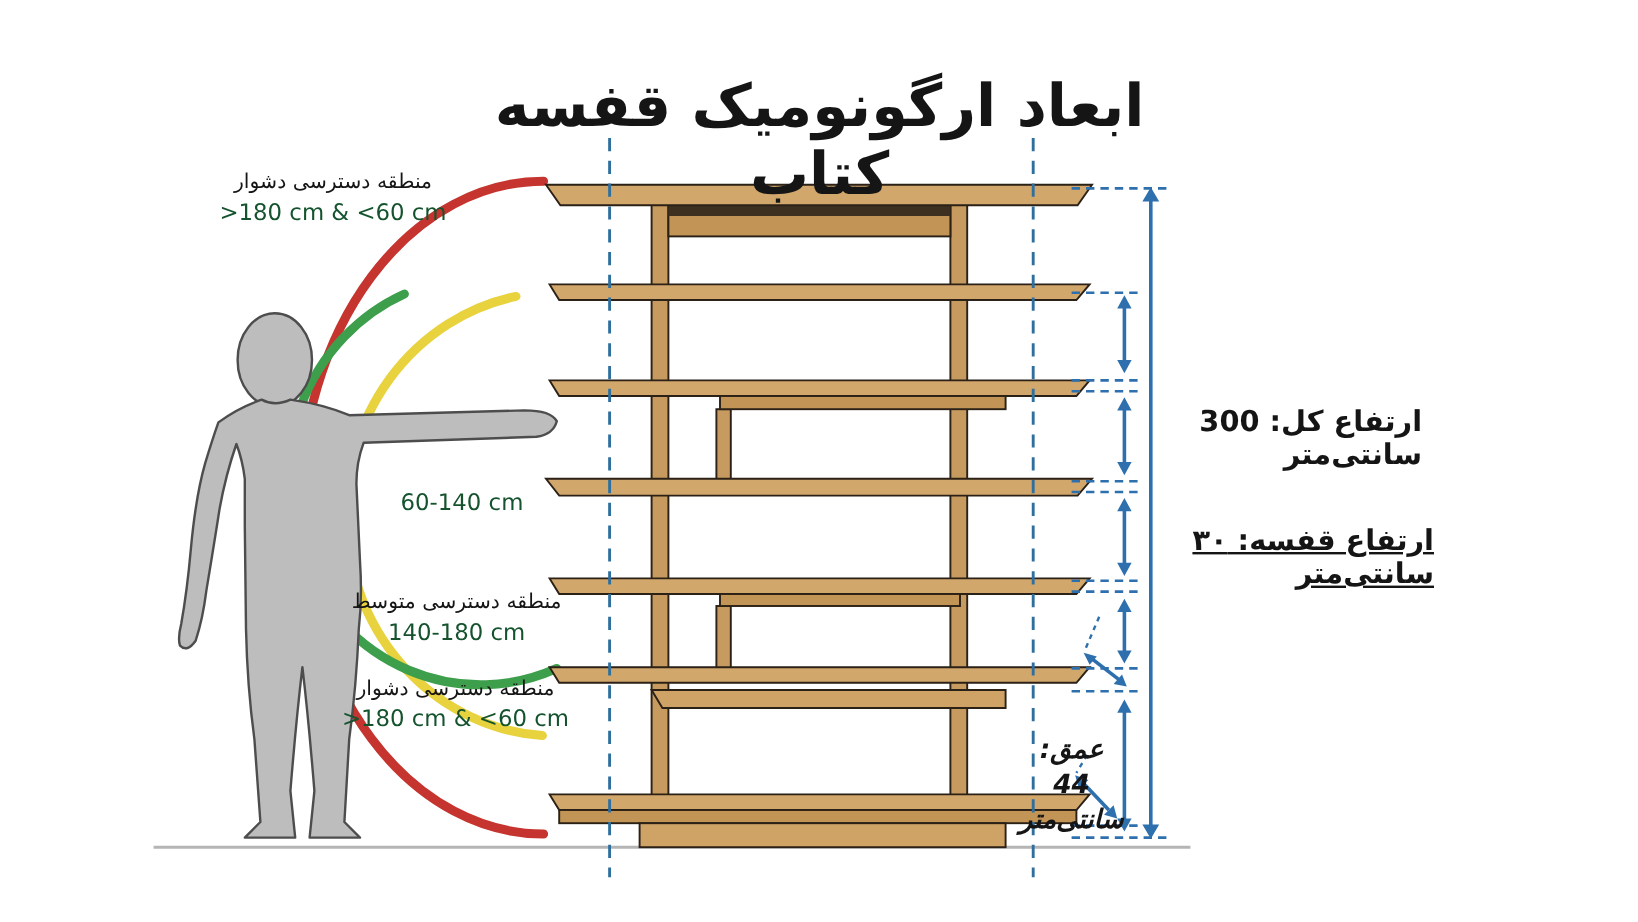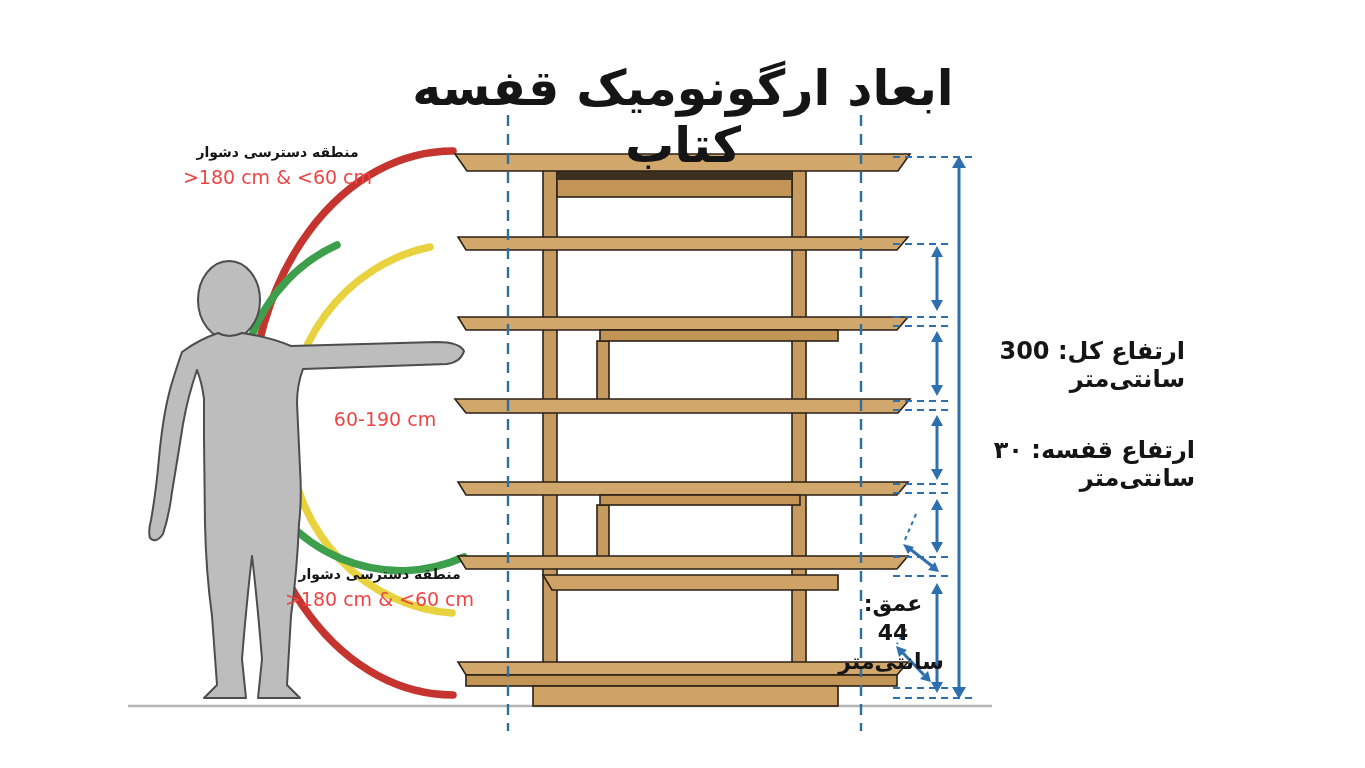--- a/index.html
+++ b/index.html
@@ -2,32 +2,32 @@
 <html lang="fa"><head>
 <meta charset="utf-8">
 <style>
   html,body{margin:0;padding:0;background:#fff;}
   .canvas{position:relative;width:1365px;height:768px;background:#ffffff;overflow:hidden;
           font-family:"DejaVu Sans",sans-serif;color:#151515;}
   .layer{position:absolute;left:0;top:0;}
   .t{position:absolute;color:#151515;}
   .title{left:383px;top:24px;width:600px;text-align:center;font-size:49px;font-weight:700;margin-top:36px;}
   .zone{text-align:center;}
-  .zone .zl{font-size:14px;font-weight:700;line-height:26px;}
-  .zone .zr{font-size:19px;font-weight:400;line-height:24px;color:#ef4444;}
+  .zone .zl{font-size:17px;font-weight:400;line-height:26px;}
+  .zone .zr{font-size:19px;font-weight:400;line-height:24px;color:#14532d;}
   .z1{left:150px;top:139px;width:255px;}
   .z2{left:280px;top:407px;width:210px;}
   .z3{left:268px;top:489px;width:225px;}
   .z4{left:262px;top:561px;width:235px;}
   .dim{font-size:24px;font-weight:700;text-align:right;}
   .d1{left:980px;top:337px;width:205px;}
-  .d2{left:980px;top:436px;width:215px;}
+  .d2{left:980px;top:436px;width:215px;text-decoration:underline;}
   .depth{font-size:22px;font-weight:700;text-align:center;line-height:29px;}
   .dp1{left:838px;top:496px;width:102px;}
-  .dp2{left:842px;top:589px;width:102px;}
+  .dp2{left:842px;top:611px;width:102px;font-style:italic;}
 </style>
 </head>
 <body>
 
 <div class="canvas">
 
   <svg class="layer" width="1365" height="768" viewBox="0 0 1365 768">
 
     <line x1="128" y1="706" x2="992" y2="706" stroke="#b5b5b5" stroke-width="2.5"></line>
 
@@ -125,23 +125,27 @@
   </svg>
 
   <div class="t title" dir="rtl">ابعاد ارگونومیک قفسه کتاب</div>
 
   <div class="t zone z1">
     <div class="zl" dir="rtl">منطقه دسترسی دشوار</div>
     <div class="zr" dir="ltr">&gt;180 cm &amp; &lt;60 cm</div>
   </div>
 
   <div class="t zone z2">
-    <div class="zr" dir="ltr">60-190 cm</div>
+    <div class="zr" dir="ltr">60-140 cm</div>
   </div>
 
+  <div class="t zone z3">
+    <div class="zl" dir="rtl">منطقه دسترسی متوسط</div>
+    <div class="zr" dir="ltr">140-180 cm</div>
+  </div>
 
   <div class="t zone z4">
     <div class="zl" dir="rtl">منطقه دسترسی دشوار</div>
     <div class="zr" dir="ltr">&gt;180 cm &amp; &lt;60 cm</div>
   </div>
 
   <div class="t dim d1" dir="rtl">ارتفاع کل: 300 سانتی‌متر</div>
   <div class="t dim d2" dir="rtl">ارتفاع قفسه: ۳۰ سانتی‌متر</div>
 
   <div class="t depth dp2" dir="rtl">

